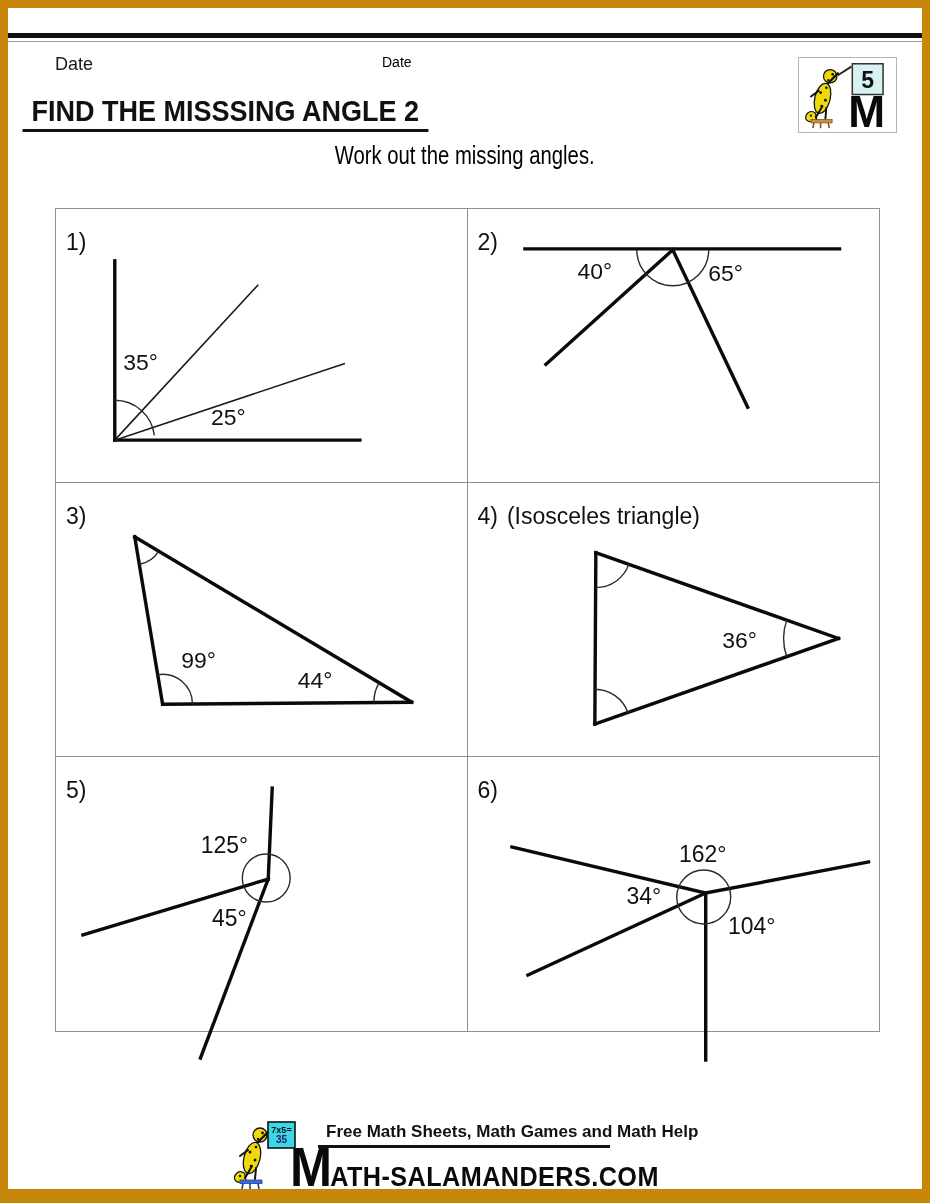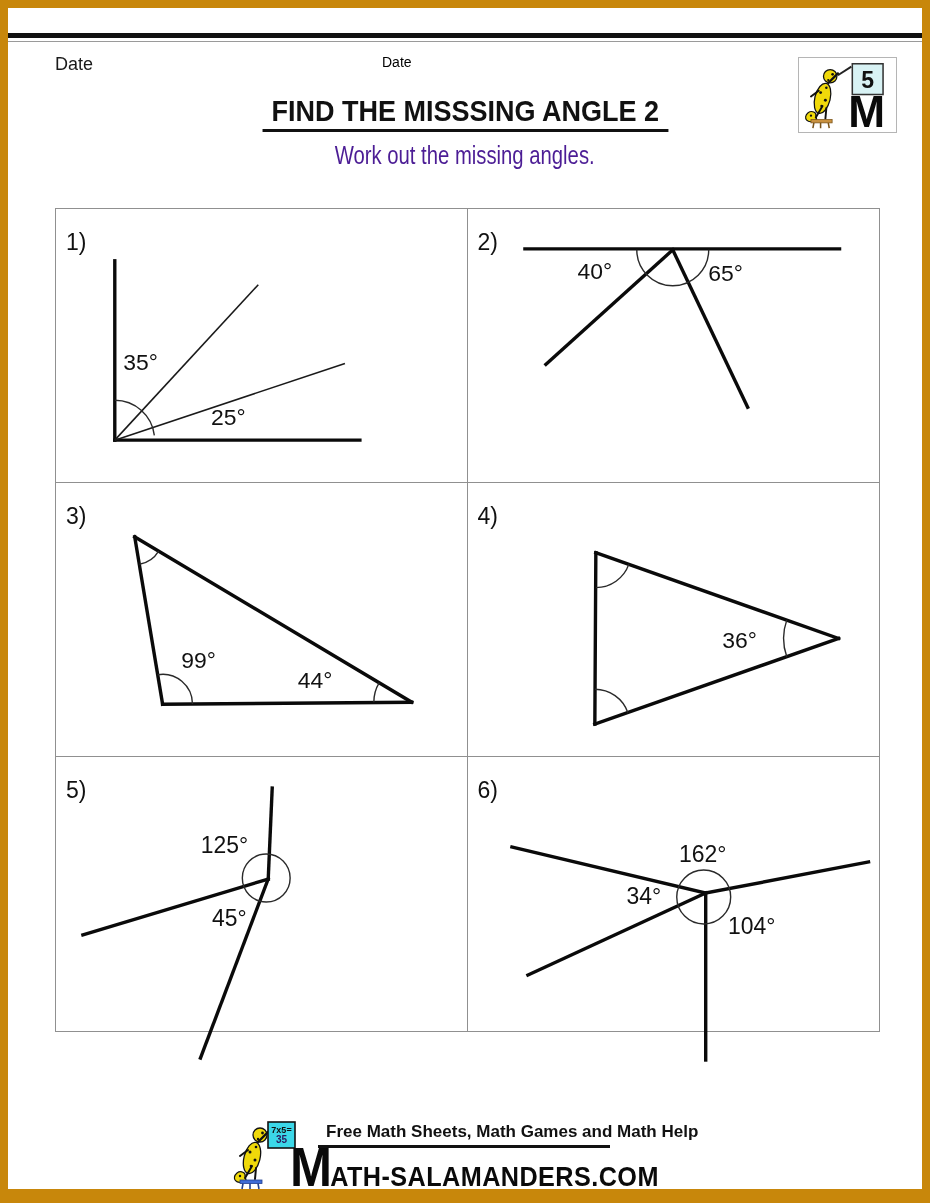--- a/index.html
+++ b/index.html
@@ -10,25 +10,25 @@
   .rule-thick{position:absolute;left:8px;width:914px;top:33px;height:4.5px;background:#111;}
   .rule-thin{position:absolute;left:8px;width:914px;top:40.5px;height:1.5px;background:#9a9a9a;}
 
   .name-label{position:absolute;left:55px;top:54px;font-size:18px;color:#1a1a1a;}
   .date-label{position:absolute;left:382px;top:54px;font-size:14px;color:#000000;}
 
   .logo-box{position:absolute;left:798px;top:57px;width:99px;height:76px;background:#fff;
             border:1.5px solid #b5b5b5;box-sizing:border-box;}
   .logo-box svg{width:100%;height:100%;display:block;}
 
-  .title-wrap{position:absolute;left:0;right:0;top:96px;text-align:center;}
+  .title-wrap{position:absolute;left:0;right:0;top:96px;}
   .title-squeeze{display:inline-block;transform:scaleX(0.9);transform-origin:center;white-space:nowrap;
                  font-size:30px;font-weight:bold;color:#111;border-bottom:3.5px solid #111;
                  padding:0 10px 3px 10px;line-height:1;}
-  .inst{position:absolute;left:0;right:0;text-align:center;color:#4c1d95;}
+  .inst{position:absolute;left:0;right:0;text-align:center;color:#000000;}
   .inst .squeeze{display:inline-block;transform:scaleX(0.78);transform-origin:center;
                  white-space:nowrap;font-size:26px;line-height:1;}
   .inst1{top:142px;}
   .inst2{top:176px;}
 
   .grid{position:absolute;left:55px;top:208px;width:825px;height:824px;
         border:1.5px solid #909090;box-sizing:border-box;
         display:grid;grid-template-columns:1fr 1fr;grid-template-rows:1fr 1fr 1fr;}
   .cell{position:relative;box-sizing:border-box;overflow:visible;}
   .cell.bR{border-right:1.5px solid #909090;}
@@ -139,20 +139,21 @@
           <path d="M 103.00068441965914 68.42106609748151 A 28 28 0 0 1 83.86214897467406 81.57461708434182" class="geo-arc"></path>
           <path d="M 102.04857182417966 192.41143195388307 A 30 30 0 0 1 136.99885769192514 221.7382039350488" class="geo-arc"></path>
           <path d="M 319 220 A 38 38 0 0 1 324.42764257331976 200.42855315341794" class="geo-arc"></path>
           <text x="143" y="186" class="geo-label">99°</text>
           <text x="260" y="206" class="geo-label">44°</text>
         </svg>
     </div>
     <div class="cell bB">
       <div class="cell-head">
         <span>4)</span>
+        <span>(Isosceles triangle)</span>
       </div>
       <svg class="geo" viewBox="0 0 412 274" preserveAspectRatio="none">
           <line x1="128" y1="70" x2="127" y2="242" class="geo-thick"></line>
           <line x1="127" y1="242" x2="371" y2="156" class="geo-thick"></line>
           <line x1="371" y1="156" x2="128" y2="70" class="geo-thick"></line>
           <path d="M 160.99245218822625 81.68324007318198 A 35 35 0 0 1 128 105" class="geo-arc"></path>
           <path d="M 127 207 A 35 35 0 0 1 160.01279302816604 230.3743603840704" class="geo-arc"></path>
           <path d="M 319.12275381288197 174.2688622536037 A 55 55 0 0 1 319.1547179899302 137.64062274214263" class="geo-arc"></path>
           <text x="272" y="166" class="geo-label">36°</text>
         </svg>

